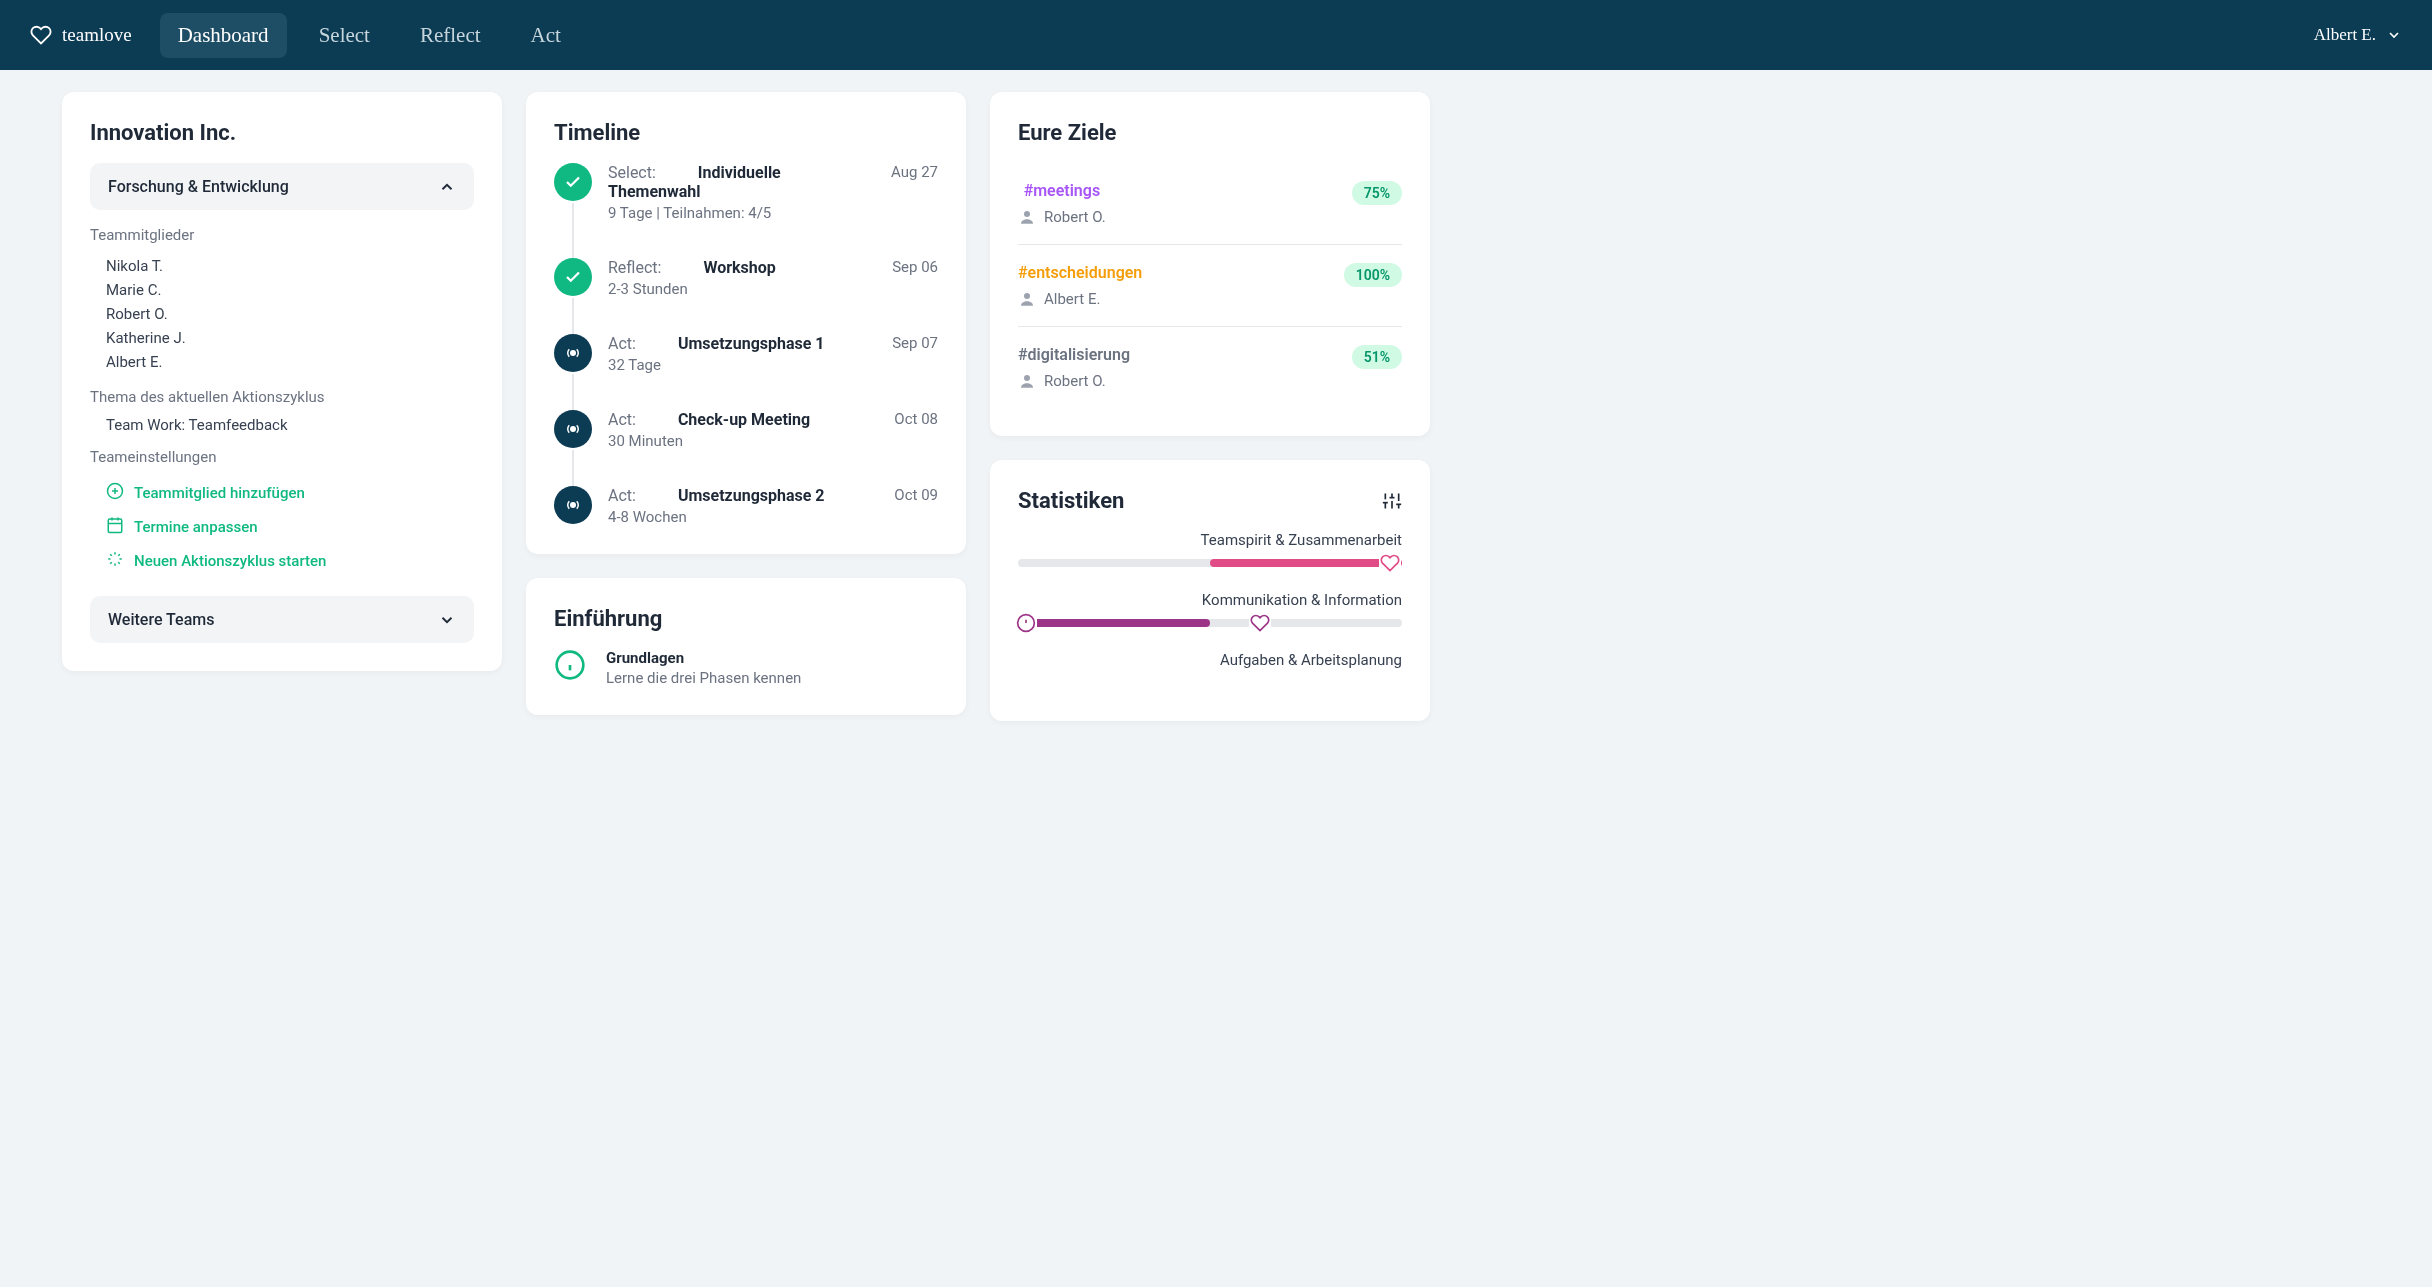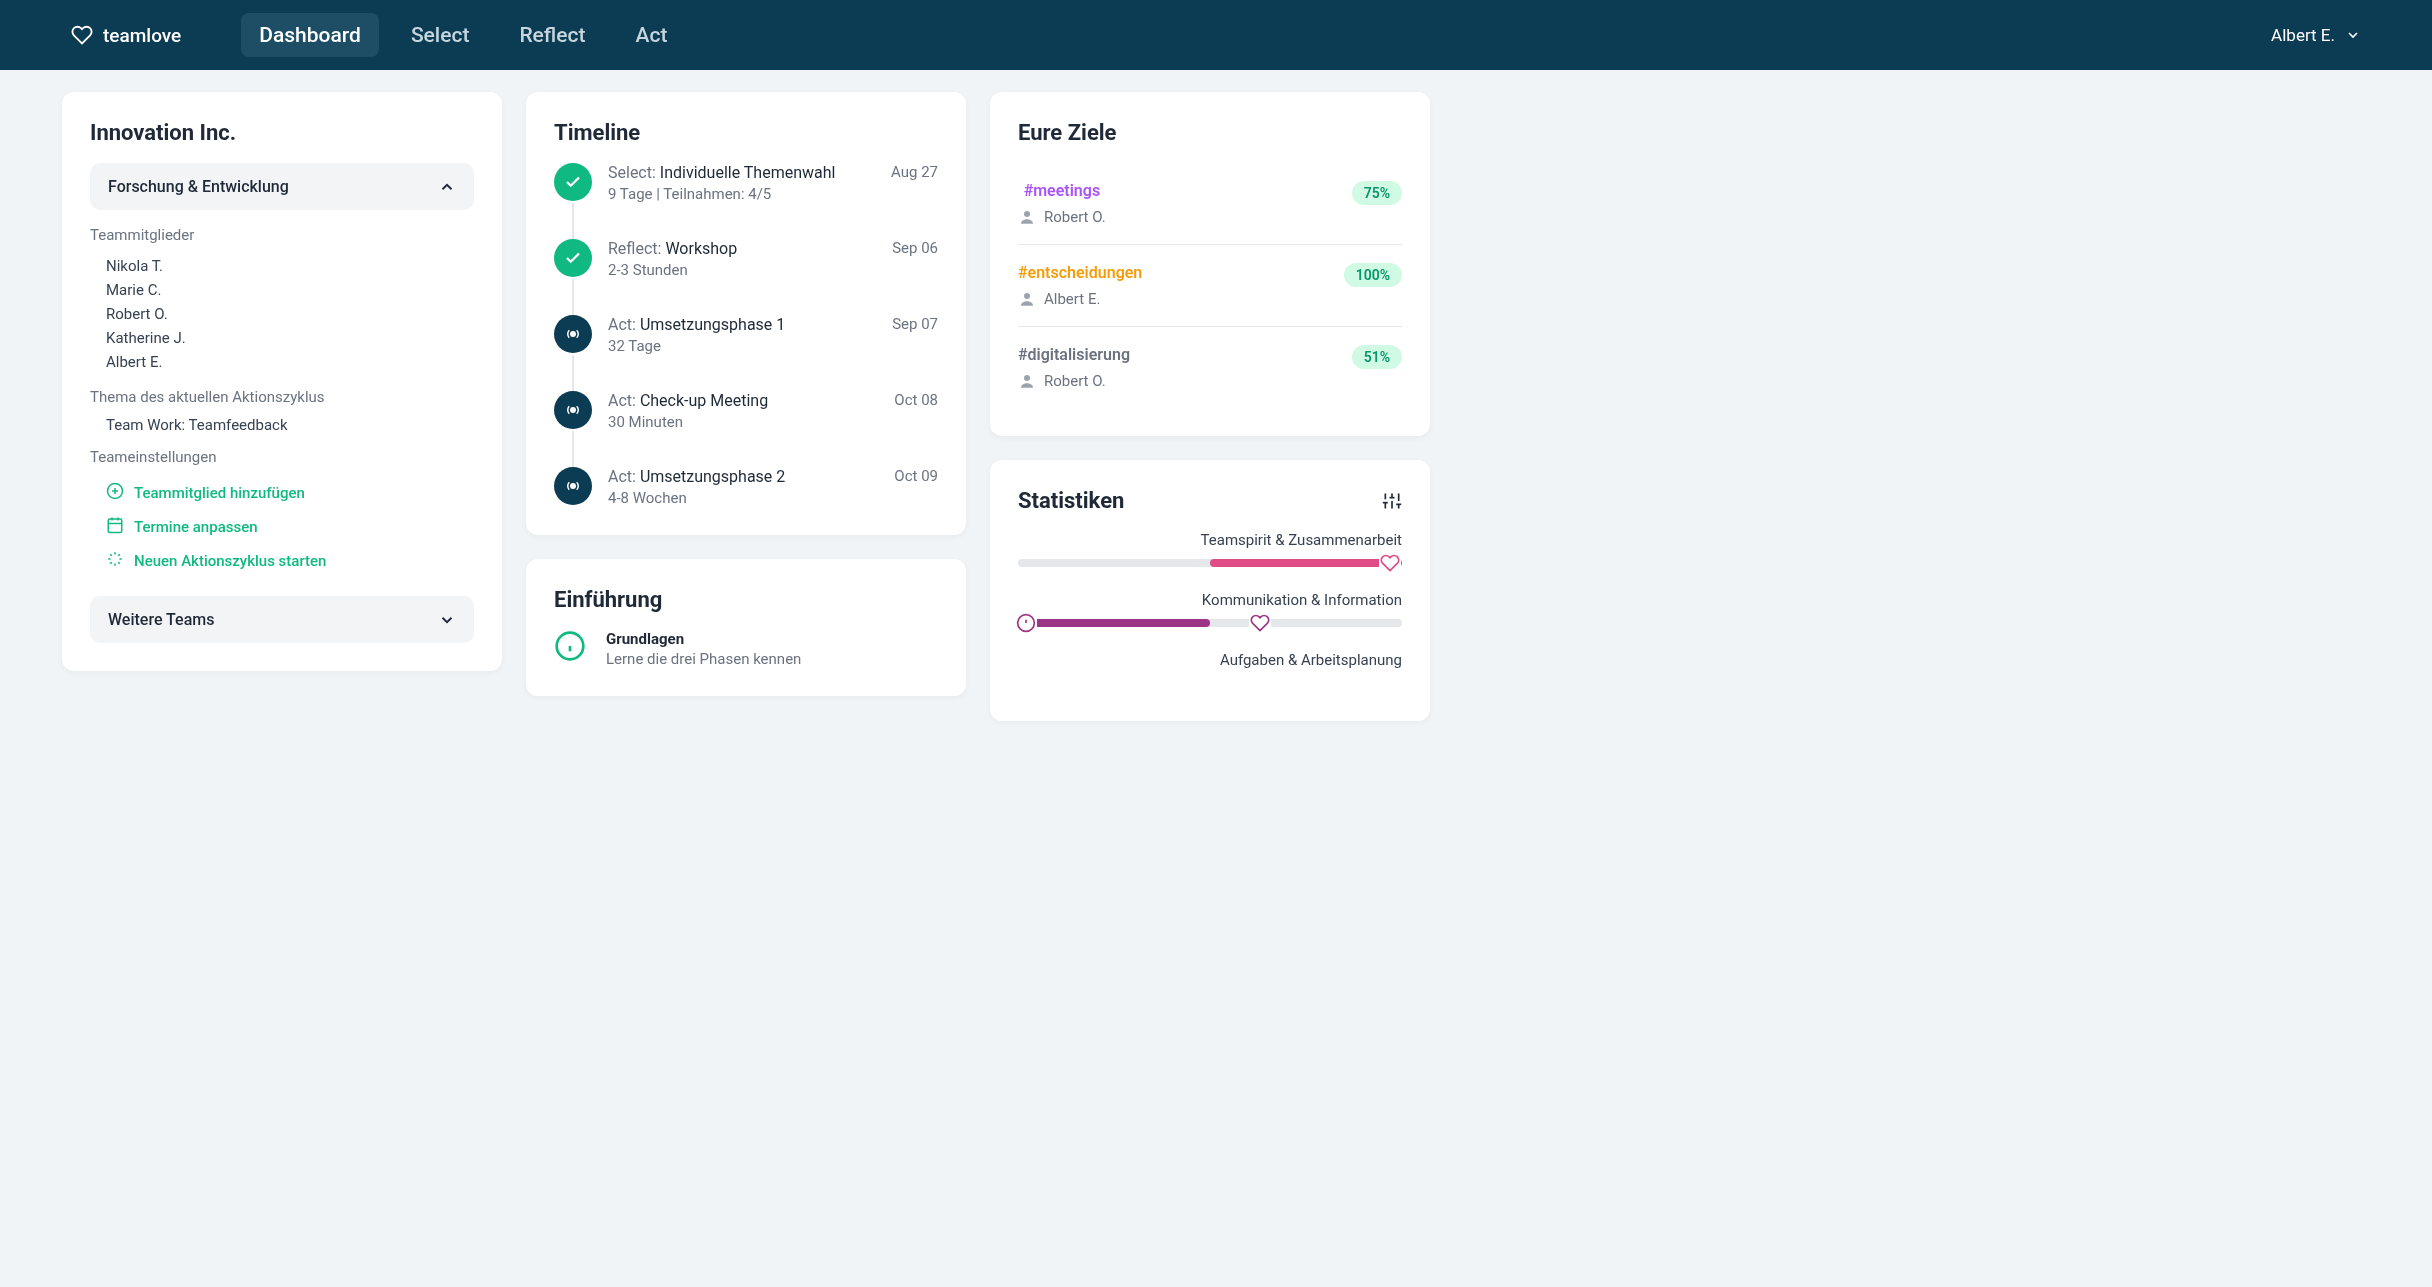--- a/index.html
+++ b/index.html
@@ -7,22 +7,23 @@
     font-family: -apple-system, BlinkMacSystemFont, "Segoe UI", Roboto, Helvetica, Arial, sans-serif;
     background: #f1f4f6;
     color: #1f2937;
     font-size: 15px;
   }
   .header {
     background: #0c3b54;
     height: 70px;
     display: flex;
     align-items: center;
-    padding: 0 71px;
-    gap: 60px;
+    padding: 0 30px;
+    gap: 28px;
+    font-family: Liberation Serif, serif;
   }
   .logo {
     display: flex;
     align-items: center;
     gap: 10px;
     color: #fff;
     font-size: 19px;
     font-weight: 500;
   }
   .logo svg { width: 22px; height: 22px; }
@@ -121,21 +122,21 @@
     justify-content: center;
     flex-shrink: 0;
     color: #fff;
     z-index: 1;
   }
   .icon-done { background: #10b981; }
   .icon-pending { background: #0c3b54; }
   .timeline-body { flex: 1; }
   .timeline-title { color: #1f2937; font-size: 16px; }
   .timeline-title .phase { color: #6b7280; }
-  .timeline-title .name { font-weight: 400; }
+  .timeline-title .name { font-weight: 700; margin-left: 38px; }
   .timeline-sub { color: #6b7280; font-size: 15px; margin-top: 3px; }
   .timeline-date { color: #6b7280; font-size: 15px; }
   .goal {
     border-bottom: 1px solid #e5e7eb;
     padding: 18px 0;
     display: flex;
     align-items: flex-start;
     justify-content: space-between;
     text-align: center;
   }

